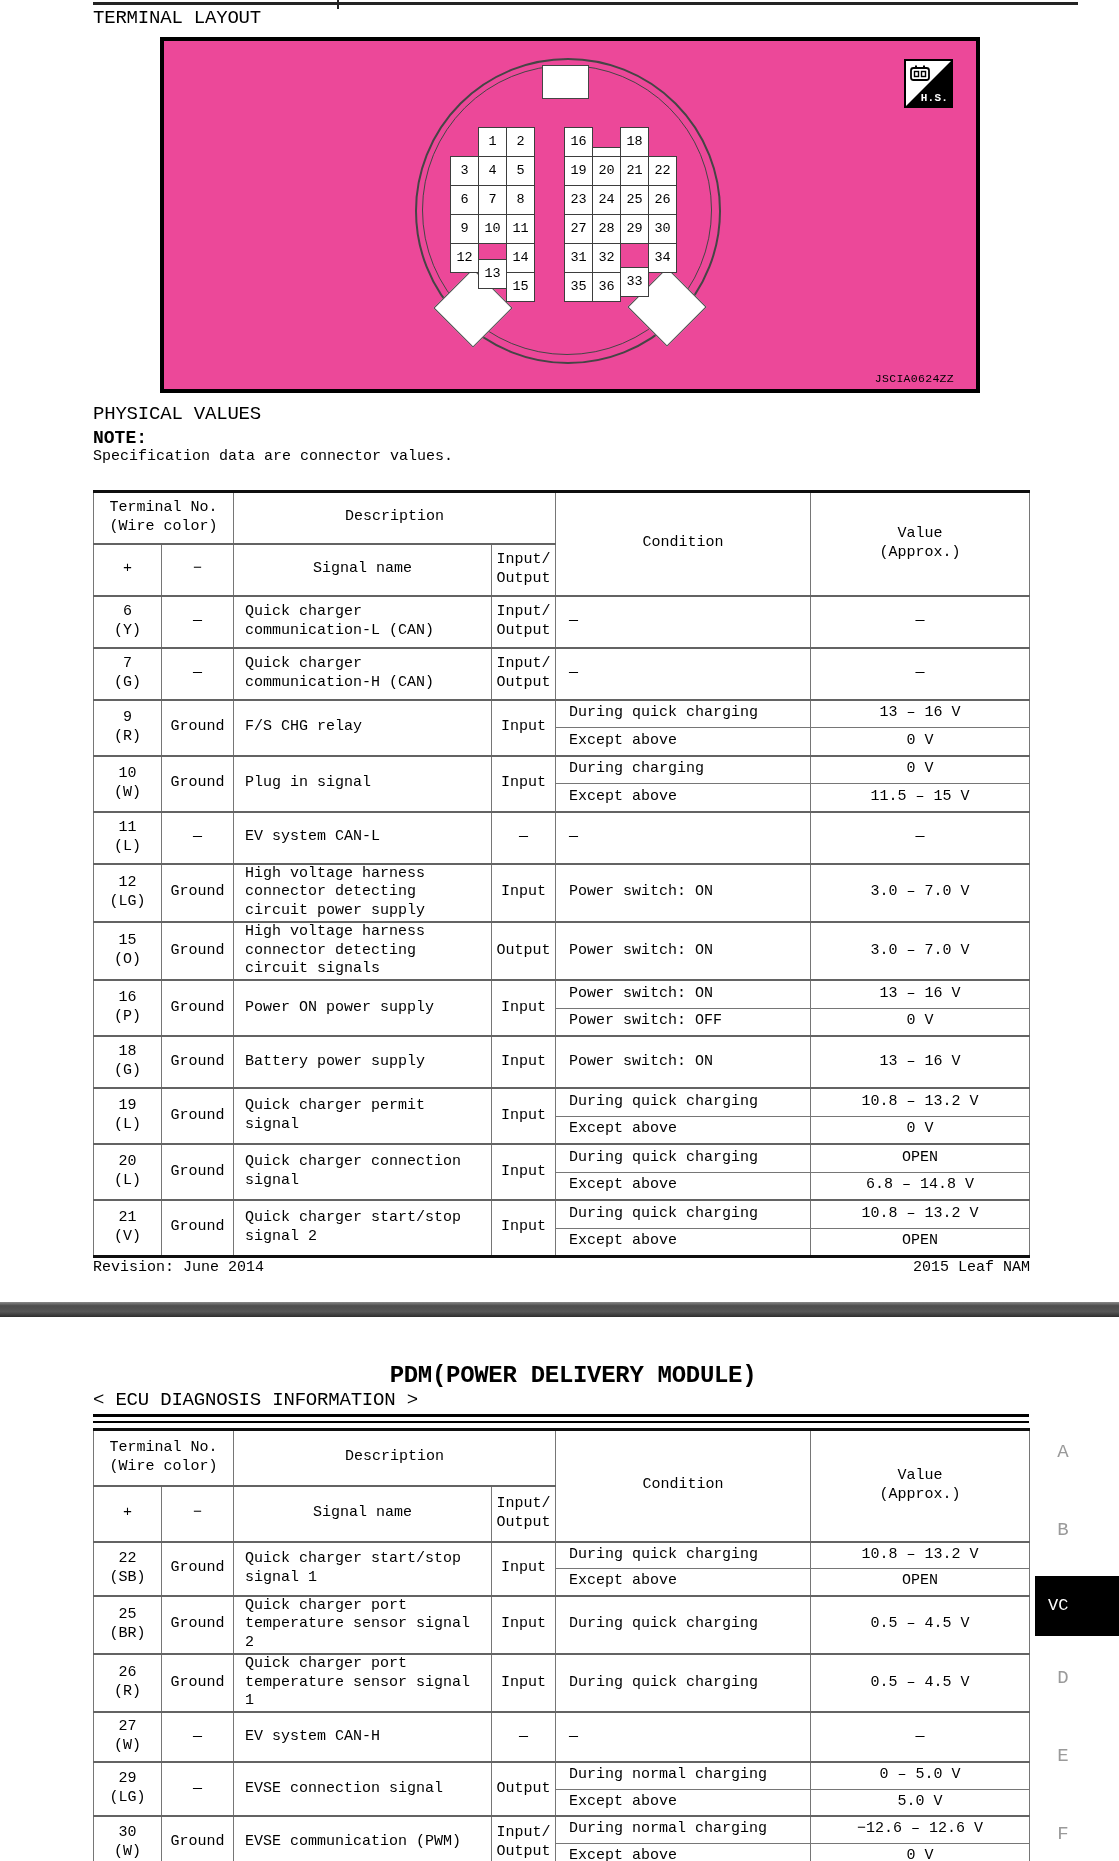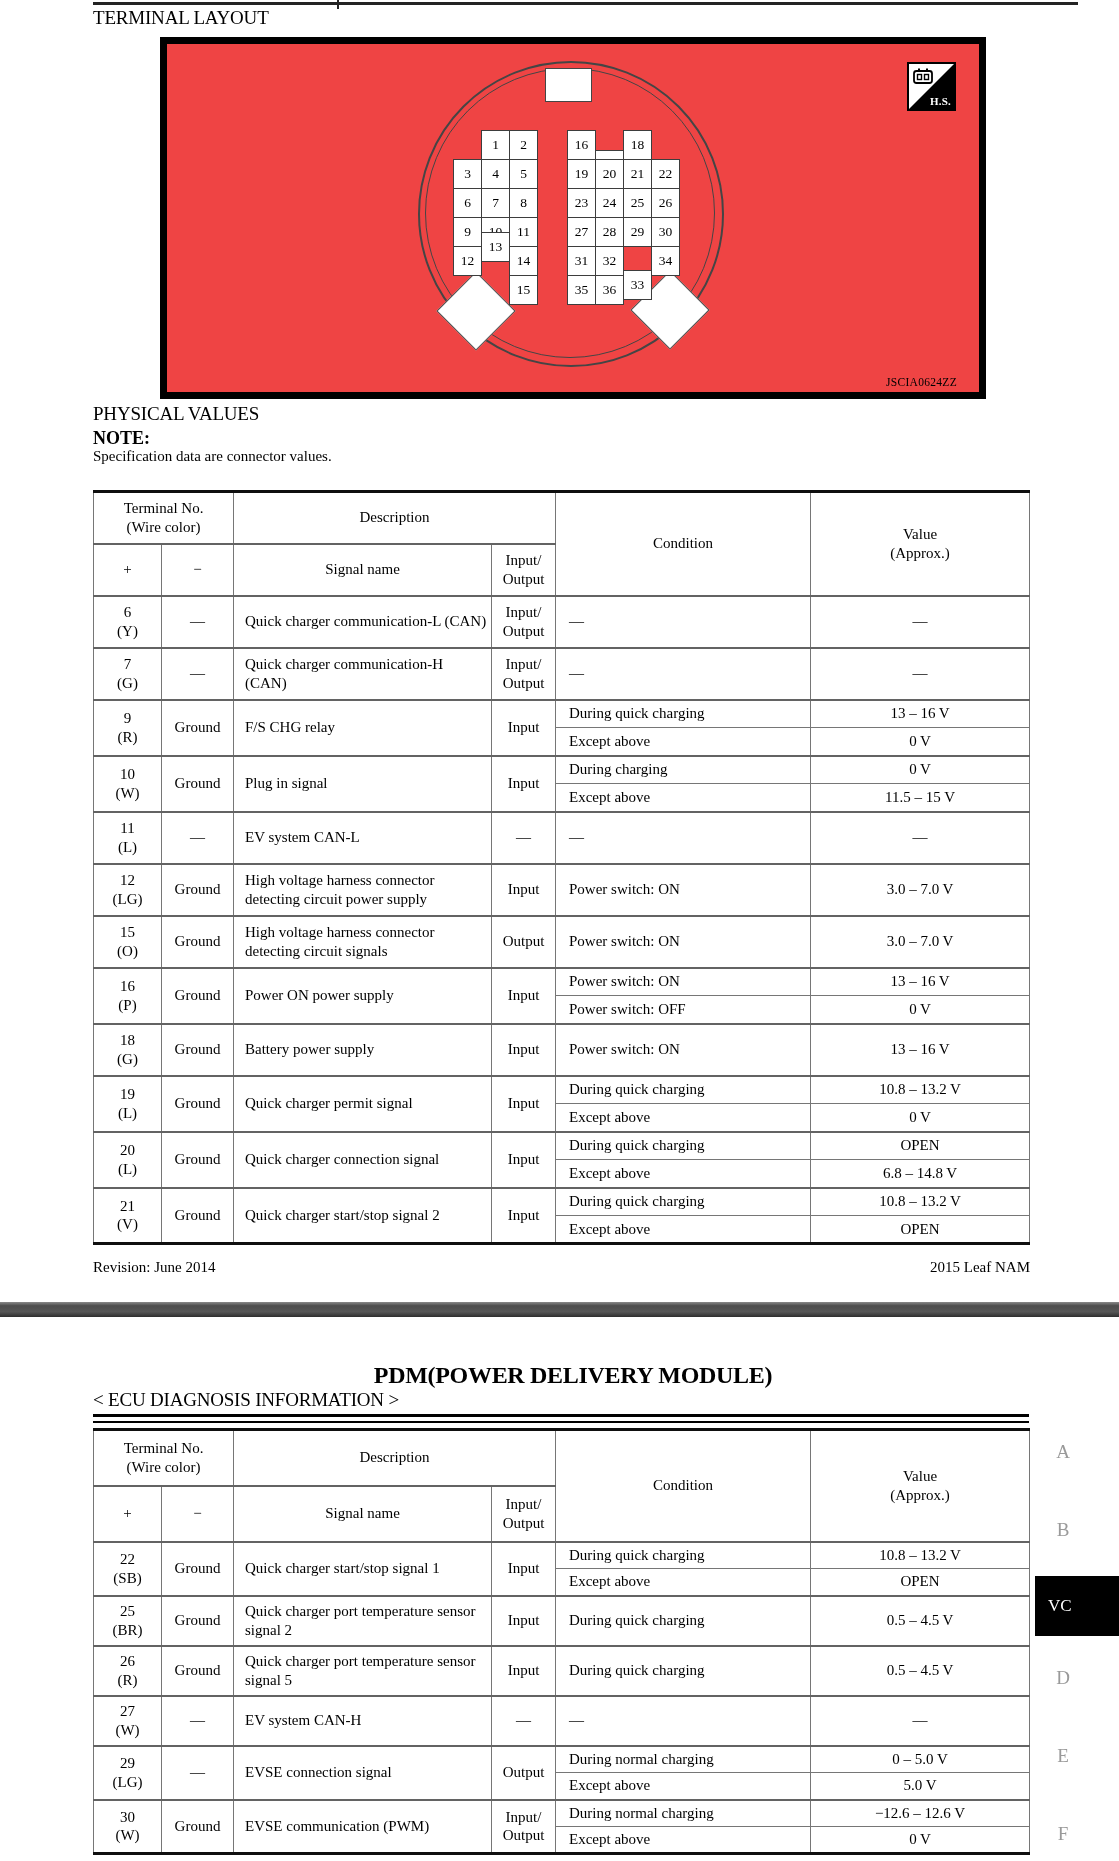--- a/index.html
+++ b/index.html
@@ -1,31 +1,31 @@
 <!DOCTYPE html>
 <html><head>
 <meta charset="utf-8">
 <style>
   html,body{margin:0;padding:0;background:#fff;}
   .page{position:relative;width:1119px;height:1861px;background:#fff;overflow:hidden;
-        font-family:Liberation Serif, serif;color:#000;}
+        font-family:Liberation Mono, monospace;color:#000;}
 
   
   .top-rule{position:absolute;left:93px;top:2px;width:985px;height:3px;background:#232323;}
   .top-tick{position:absolute;left:337px;top:0;width:2px;height:9px;background:#232323;}
 
   .h-section{position:absolute;left:93px;font-size:19px;font-weight:normal;letter-spacing:-0.2px;margin:0;}
   #t-layout{top:7px;}
   .pv-title{top:403px;}
 
   .note-label{position:absolute;left:93px;top:428px;font-size:18px;font-weight:bold;}
   .note-text{position:absolute;left:93px;top:448px;font-size:15px;}
 
   
-  .diagram-box{position:absolute;left:160px;top:37px;width:812px;height:348px;border:7px solid #000000;background:#ef4444;}
+  .diagram-box{position:absolute;left:160px;top:37px;width:812px;height:348px;border:4px solid #000000;background:#ec4899;}
   .circle{position:absolute;border-radius:50%;border:2px solid #454545;}
   .circle-outer{left:251px;top:17px;width:302px;height:302px;}
   .circle-inner{left:258px;top:24px;width:288px;height:288px;border-width:1.6px;}
   .notch{position:absolute;left:378px;top:24px;width:45px;height:32px;background:#fff;border:1.6px solid #454545;z-index:3;}
   .diamond{position:absolute;width:54px;height:54px;background:#fff;border:1.6px solid #454545;transform:rotate(45deg);z-index:2;}
   .d-left{left:281px;top:239px;}
   .d-right{left:475px;top:238px;}
   .pin-cell{position:absolute;width:29px;height:30px;box-sizing:border-box;background:#fff;border:1.3px solid #3d3d3d;
             font-size:13.5px;line-height:28px;text-align:center;z-index:4;}
   .hs-box{position:absolute;left:740px;top:18px;width:49px;height:49px;box-sizing:border-box;border:2px solid #000;
@@ -103,21 +103,21 @@
       <div class="pin-cell" style="left: 286px; top: 115px;">3</div>
       <div class="pin-cell" style="left: 314px; top: 115px;">4</div>
       <div class="pin-cell" style="left: 342px; top: 115px;">5</div>
       <div class="pin-cell" style="left: 286px; top: 144px;">6</div>
       <div class="pin-cell" style="left: 314px; top: 144px;">7</div>
       <div class="pin-cell" style="left: 342px; top: 144px;">8</div>
       <div class="pin-cell" style="left: 286px; top: 173px;">9</div>
       <div class="pin-cell" style="left: 314px; top: 173px;">10</div>
       <div class="pin-cell" style="left: 342px; top: 173px;">11</div>
       <div class="pin-cell" style="left: 286px; top: 202px;">12</div>
-      <div class="pin-cell" style="left: 314px; top: 188px;">13</div>
+      <div class="pin-cell" style="left: 314px; top: 218px;">13</div>
       <div class="pin-cell" style="left: 342px; top: 202px;">14</div>
       <div class="pin-cell" style="left: 342px; top: 231px;">15</div>
       <div class="pin-cell" style="left: 400px; top: 86px;">16</div>
       <div class="pin-cell" style="left: 428px; top: 86px; margin-top: 20px;">17</div>
       <div class="pin-cell" style="left: 456px; top: 86px;">18</div>
       <div class="pin-cell" style="left: 400px; top: 115px;">19</div>
       <div class="pin-cell" style="left: 428px; top: 115px;">20</div>
       <div class="pin-cell" style="left: 456px; top: 115px;">21</div>
       <div class="pin-cell" style="left: 484px; top: 115px;">22</div>
       <div class="pin-cell" style="left: 400px; top: 144px;">23</div>
@@ -362,21 +362,21 @@
             <td class="c-minus" rowspan="1">Ground</td>
             <td class="c-signal" rowspan="1">Quick charger port temperature sensor signal 2</td>
             <td class="pre c-io" rowspan="1">Input</td>
             <td class="c-cond">During quick charging</td>
             <td class="c-val">0.5 – 4.5 V</td>
           </tr>
           <tr class="h-single rstart">
             <td class="pre c-term" rowspan="1">26
 (R)</td>
             <td class="c-minus" rowspan="1">Ground</td>
-            <td class="c-signal" rowspan="1">Quick charger port temperature sensor signal 5</td>
+            <td class="c-signal" rowspan="1">Quick charger port temperature sensor signal 1</td>
             <td class="pre c-io" rowspan="1">Input</td>
             <td class="c-cond">During quick charging</td>
             <td class="c-val">0.5 – 4.5 V</td>
           </tr>
           <tr class="h-single rstart">
             <td class="pre c-term" rowspan="1">27
 (W)</td>
             <td class="c-minus" rowspan="1">—</td>
             <td class="c-signal" rowspan="1">EV system CAN-H</td>
             <td class="pre c-io" rowspan="1">—</td>

